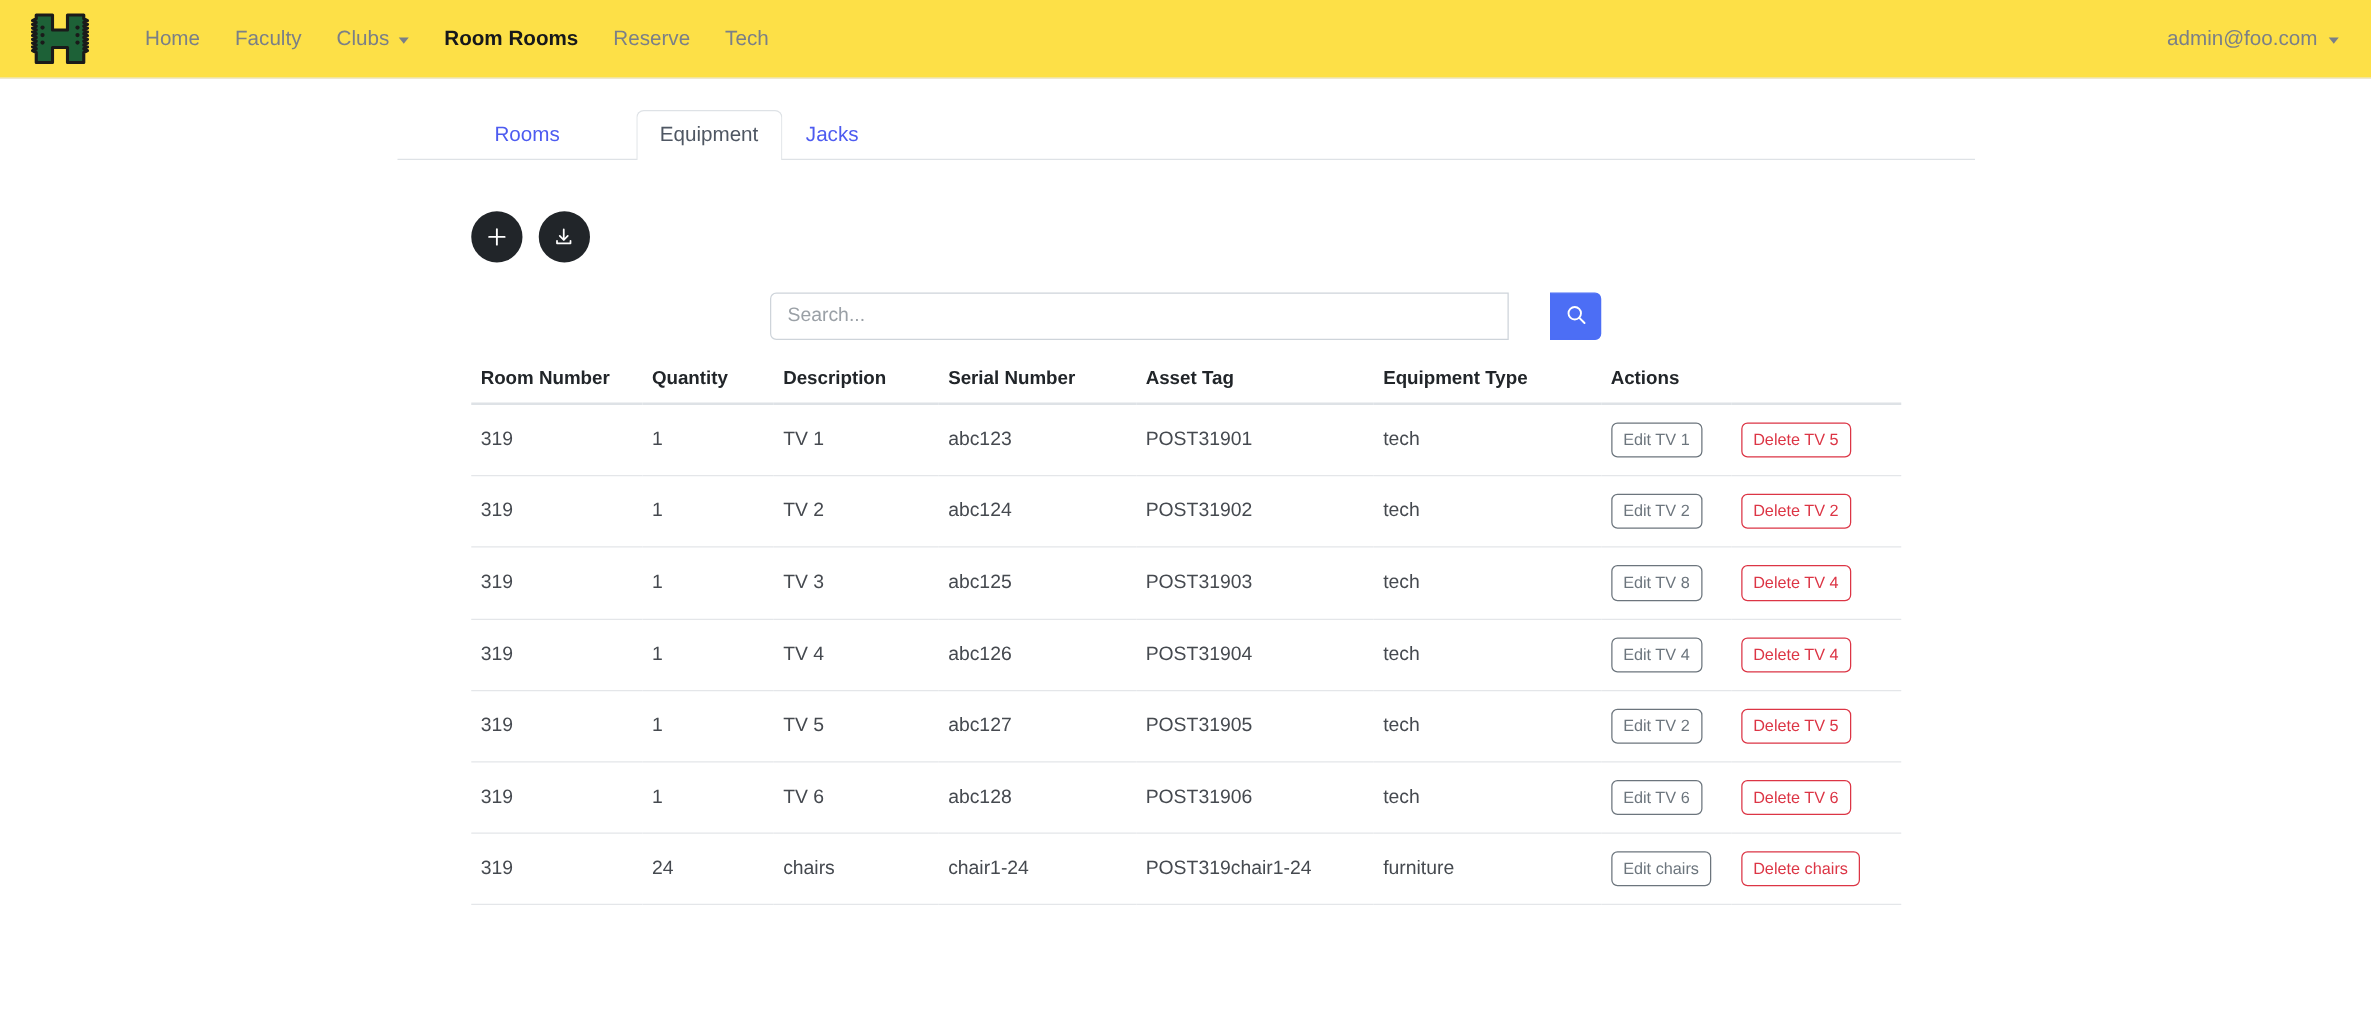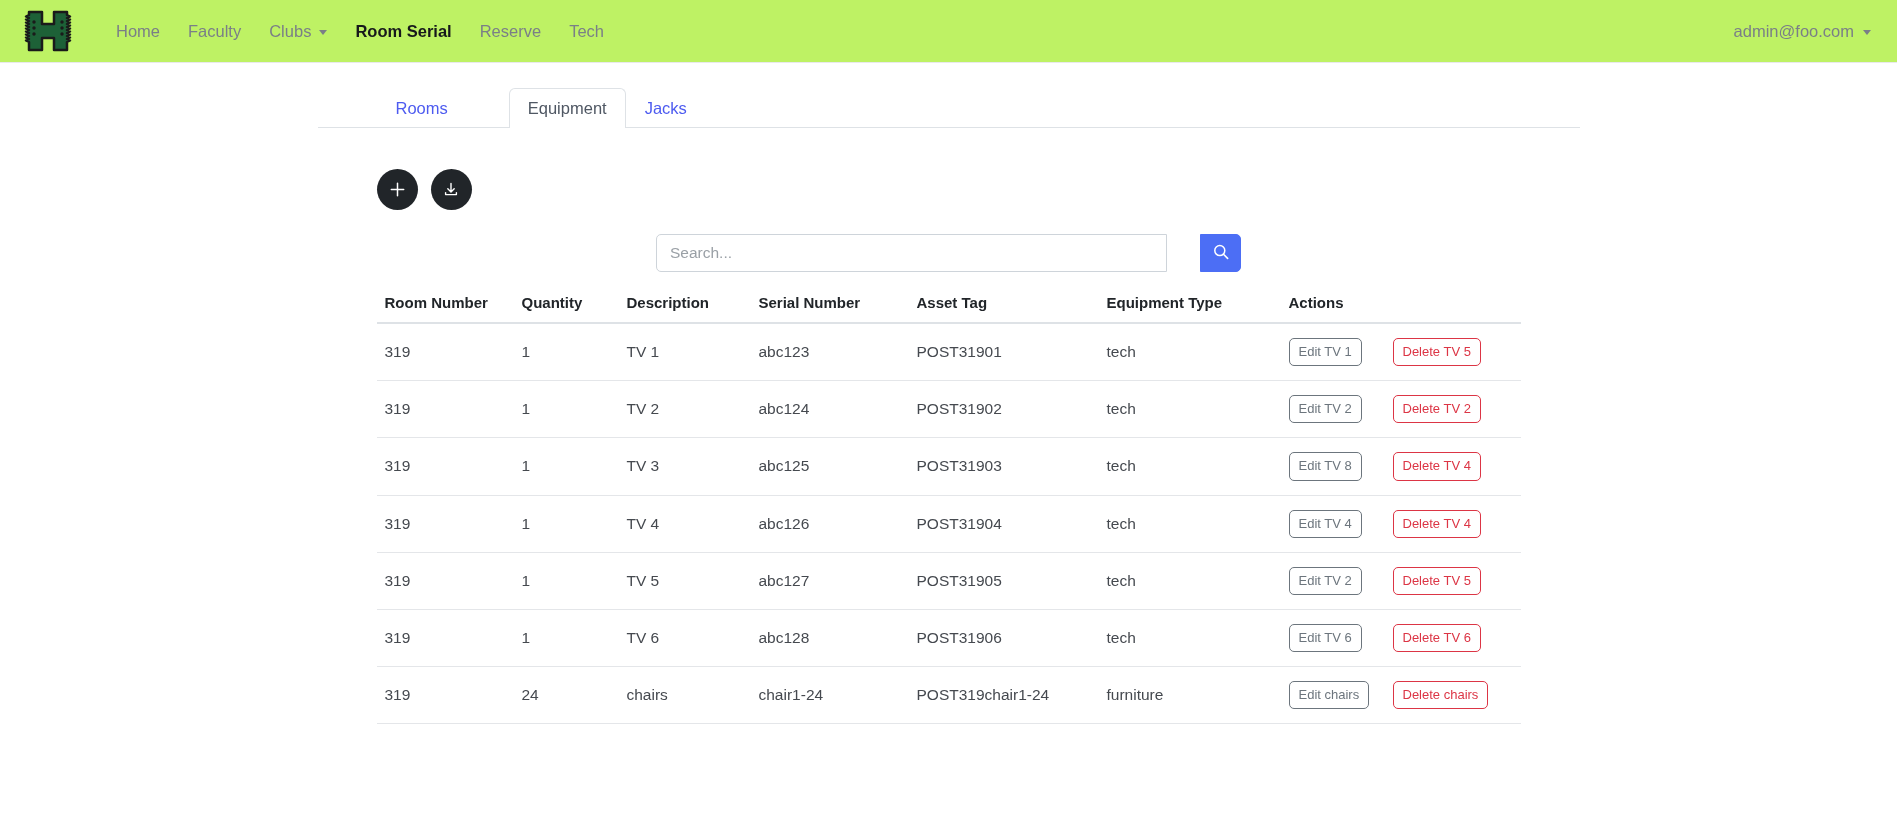--- a/index.html
+++ b/index.html
@@ -8,21 +8,21 @@
     width: 1897px; height: 817px;
     background: #ffffff;
     font-family: "Liberation Sans", sans-serif;
     overflow: hidden;
   }
 
   
   .navbar {
     height: 63px;
     width: 100%;
-    background: #bef264;
+    background: #fde047;
     border-bottom: 1px solid #e9e9ec;
     display: flex;
     align-items: center;
     padding: 0 24px 0 22px;
     position: relative;
   }
   .brand-logo { width: 52px; height: 46px; flex: 0 0 auto; margin-right: 28px; display:block; }
   .nav-links { display: flex; align-items: center; gap: 0px; }
   .nav-link {
     font-size: 16.5px;
@@ -132,21 +132,21 @@
   .fab svg { display: block; }
 
   
   .search-row {
     margin-top: 24px;
     display: flex;
     justify-content: center;
   }
   .search-group {
     display: flex;
-    width: 585px;
+    width: 665px;
     gap: 33px;
   }
   .search-input {
     flex: 1 1 auto;
     height: 38px;
     border: 1px solid #ced4da;
     border-radius: 5px 0 0 5px;
     padding: 6px 13px;
     font-size: 15.5px;
     color: #495057;
@@ -243,21 +243,21 @@
       <span>Home</span>
     </a>
     <a class="nav-link">
       <span>Faculty</span>
     </a>
     <a class="nav-link">
       <span>Clubs</span>
       <span class="caret"></span>
     </a>
     <a class="nav-link active">
-      <span>Room Serial</span>
+      <span>Room Rooms</span>
     </a>
     <a class="nav-link">
       <span>Reserve</span>
     </a>
     <a class="nav-link">
       <span>Tech</span>
     </a>
   </div>
 
   <div class="nav-right">

